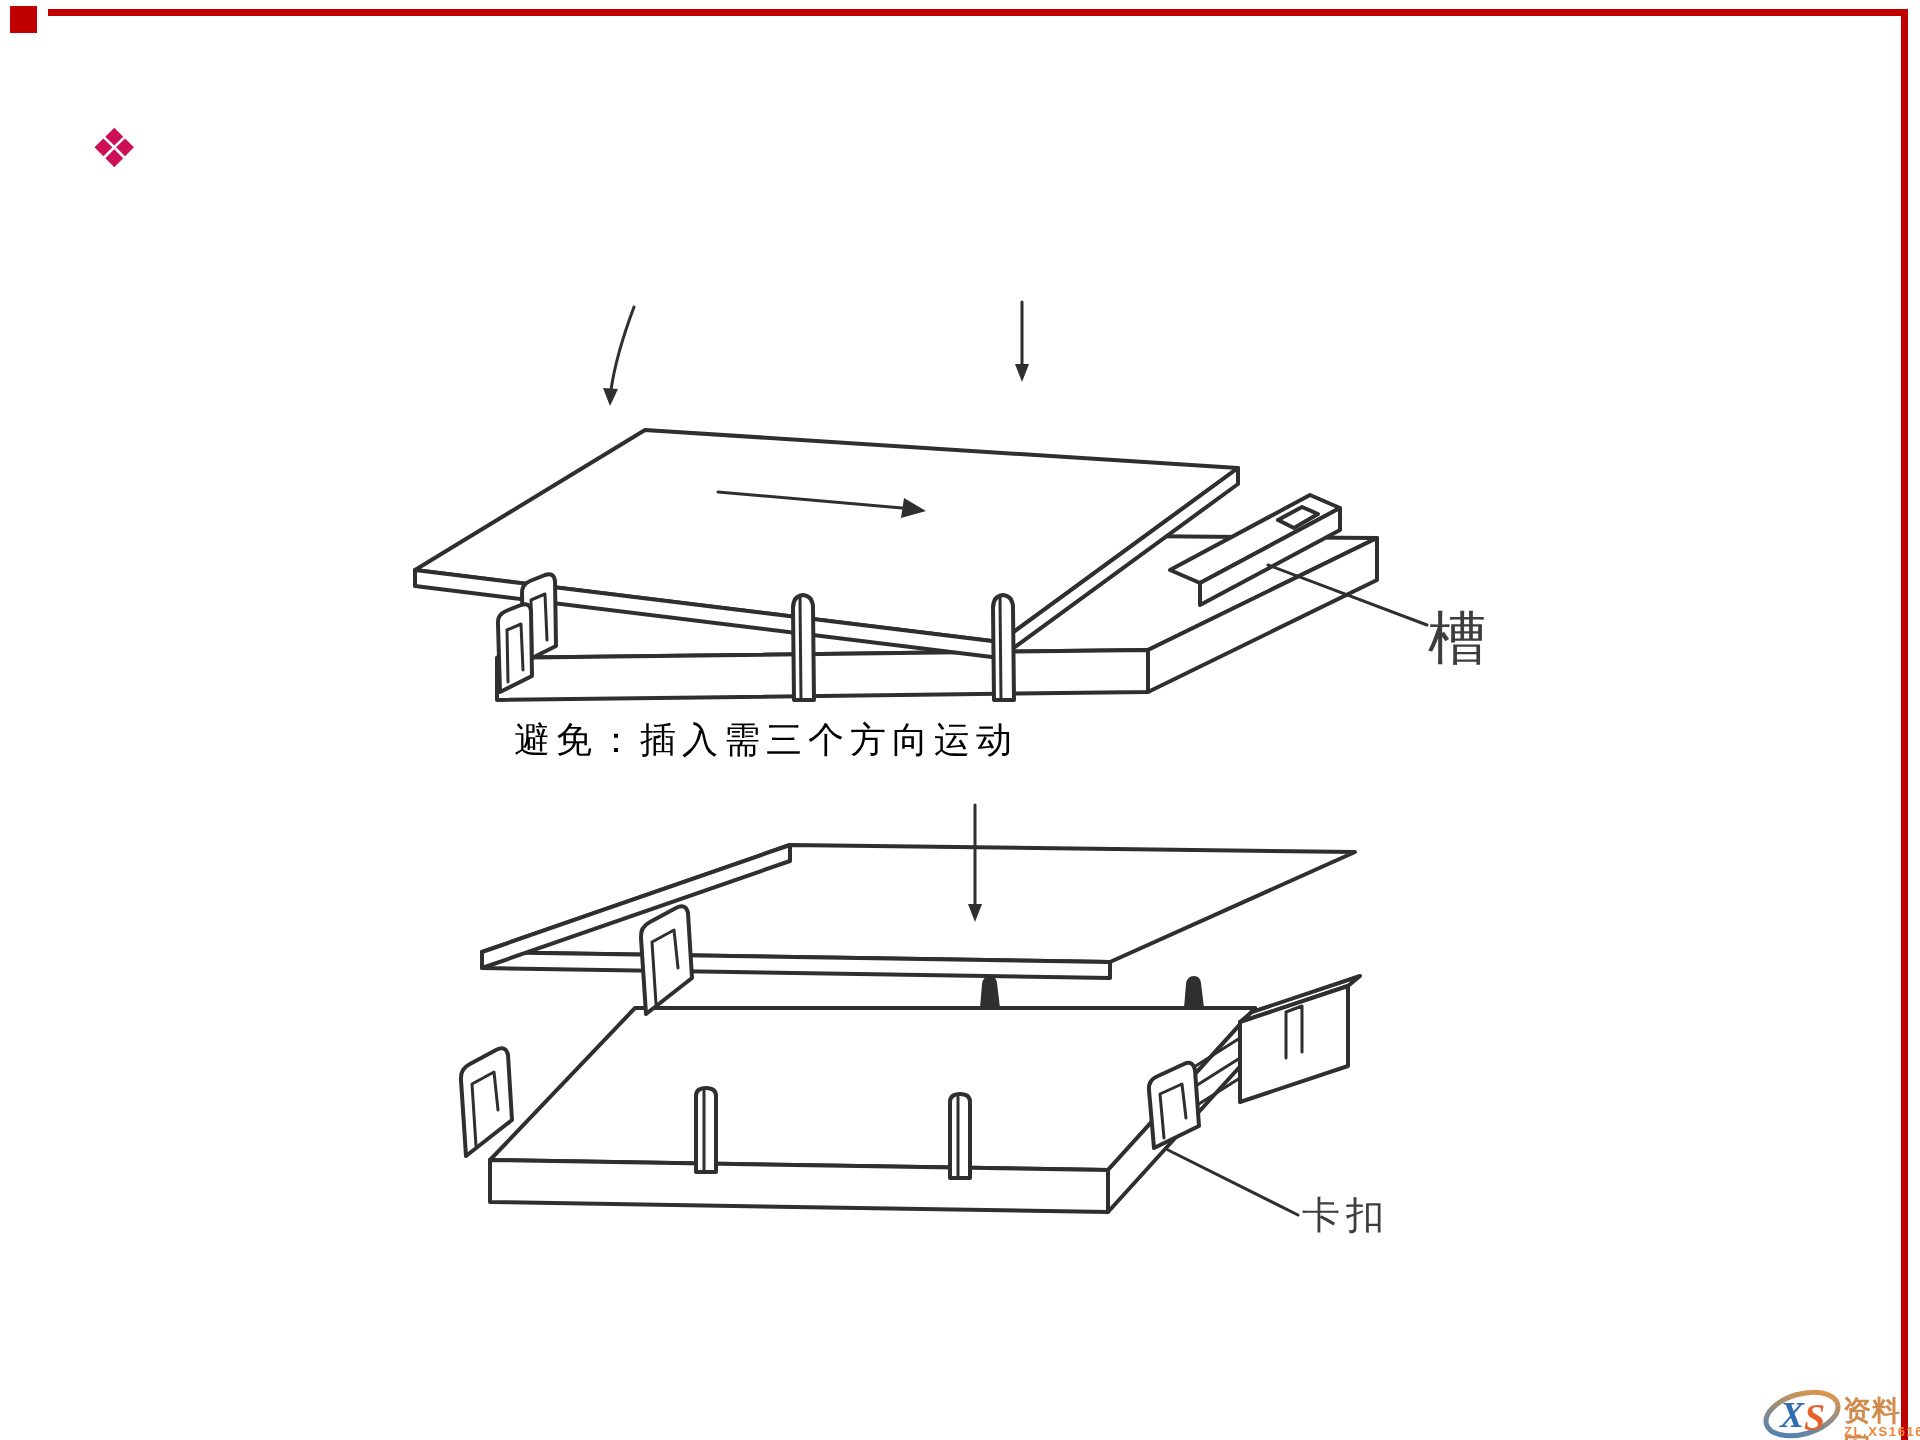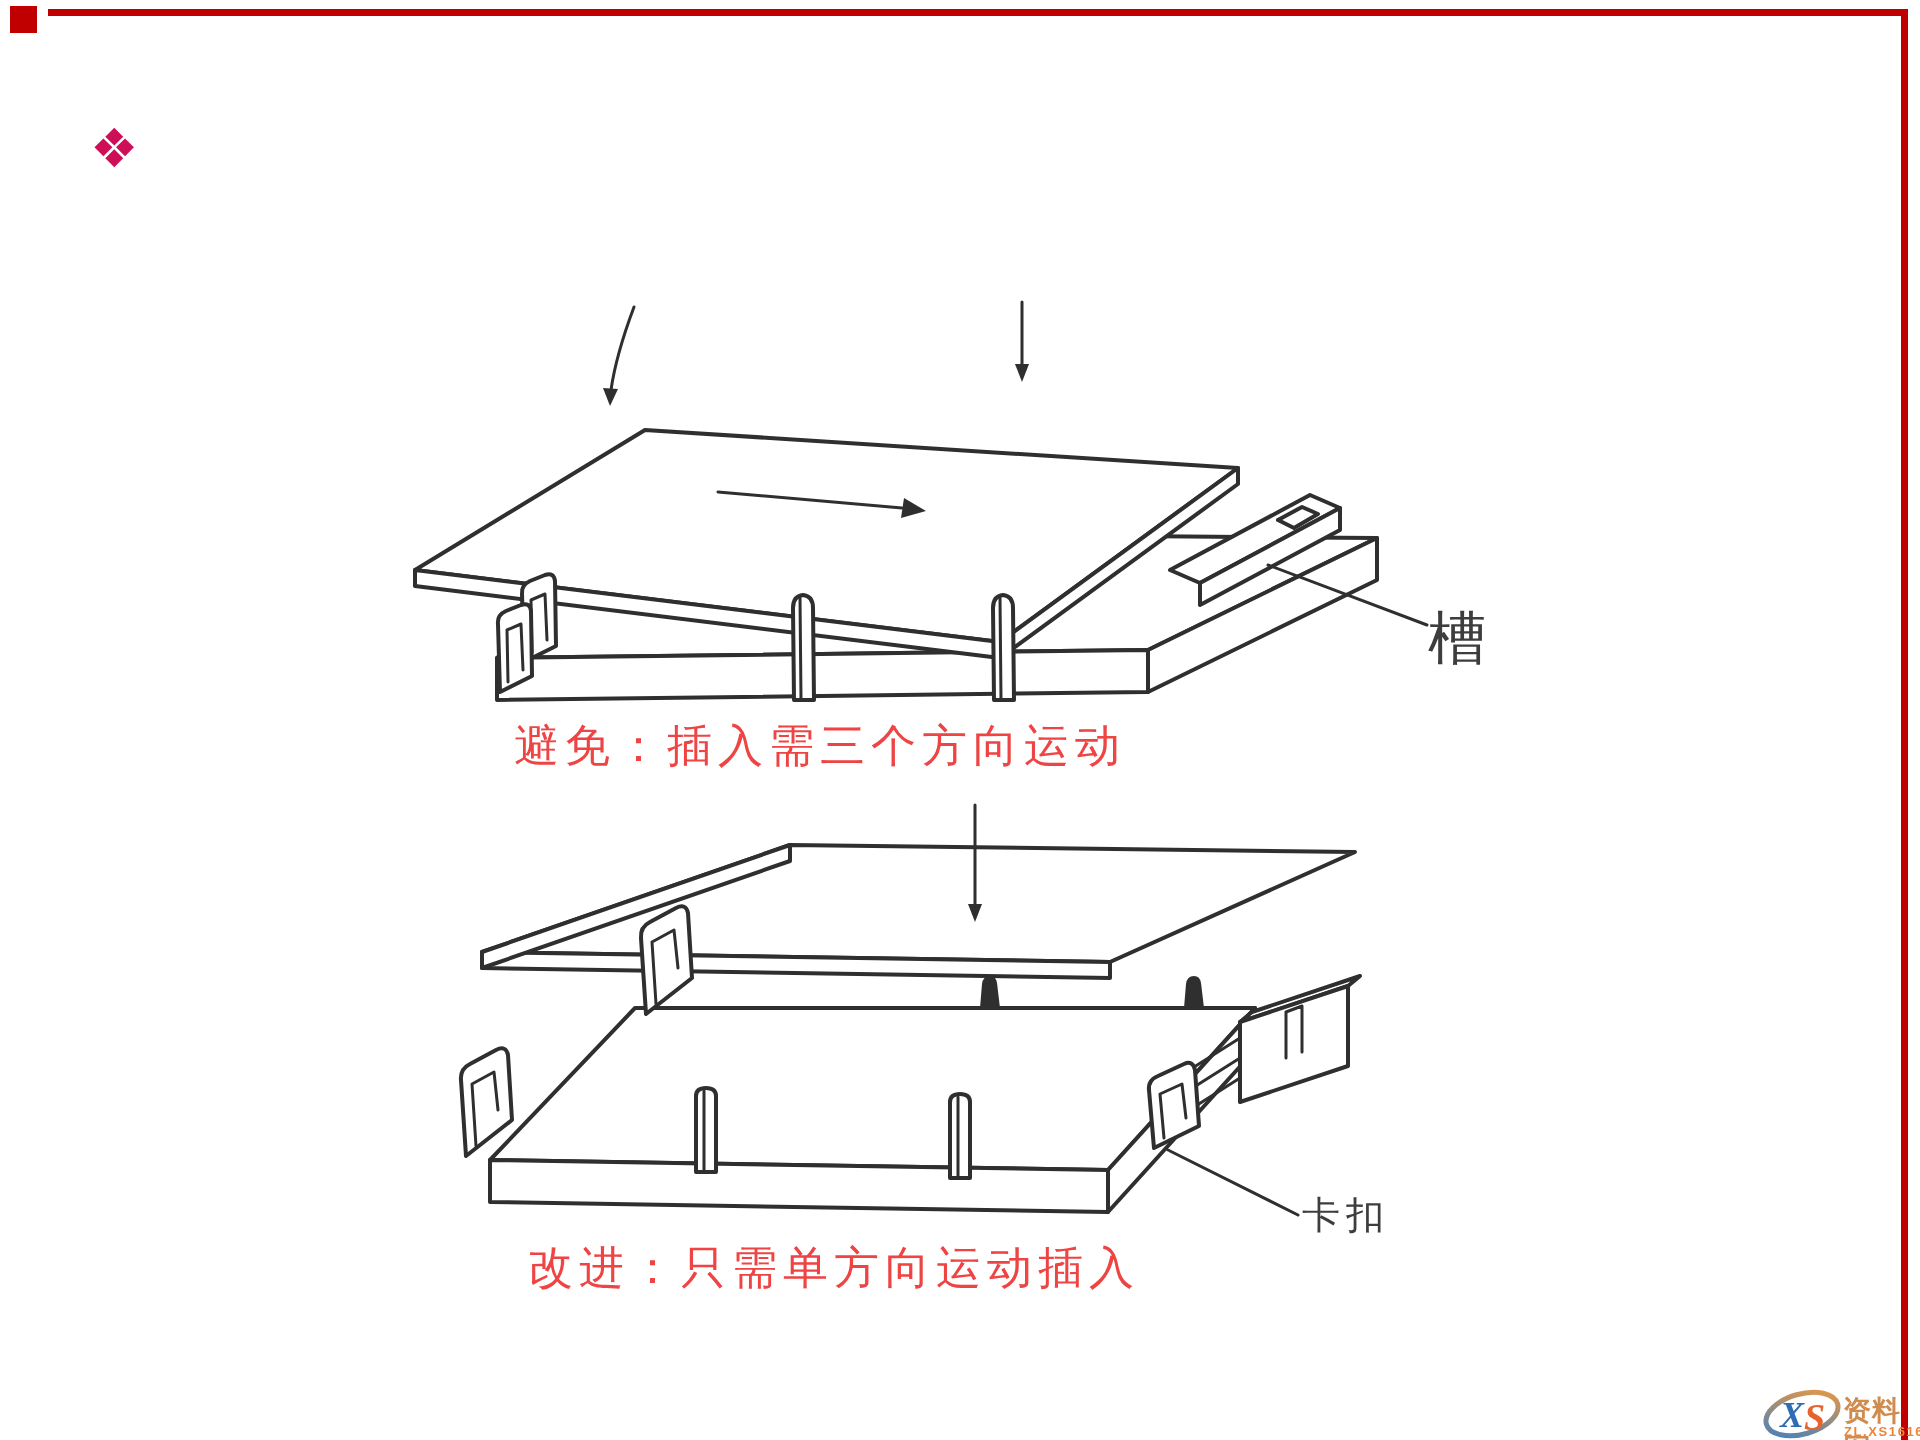--- a/index.html
+++ b/index.html
@@ -25,21 +25,21 @@
 
   
   .diagram-svg{position:absolute;}
   .drawing{stroke:#2f2f2f;stroke-width:4;fill:none;stroke-linejoin:round;stroke-linecap:round;}
   .face{fill:#ffffff;}
   .solid{fill:#2f2f2f;stroke:none;}
   .thin{stroke-width:3;}
 
   .fig-caption{
     position:absolute;font-family:"Liberation Serif","DejaVu Serif",serif;
-    font-size:45px;color:#ef4444;letter-spacing:6px;white-space:nowrap;
+    font-size:36px;color:#000000;letter-spacing:6px;white-space:nowrap;
   }
   .part-label{
     position:absolute;font-family:"Liberation Serif","DejaVu Serif",serif;
     color:#3d3d3d;white-space:nowrap;
   }
   .label-groove{left:1428px;top:600px;font-size:58px;}
   .label-snap{left:1302px;top:1190px;font-size:38px;letter-spacing:6px;}
 
   
   .watermark{position:absolute;left:1762px;top:1383px;width:158px;height:57px;}
@@ -160,21 +160,20 @@
       <path class="drawing face" d="M276,382 L276,306 Q276,298 286,298 Q296,298 296,306 L296,382 Z"></path>
       <path class="drawing thin" d="M284,380 L284,301"></path>
       <path class="drawing face" d="M530,388 L530,312 Q530,304 540,304 Q550,304 550,312 L550,388 Z"></path>
       <path class="drawing thin" d="M538,386 L538,307"></path>
     </g>
 
     <line class="drawing thin" x1="748" y1="360" x2="878" y2="425"></line>
   </svg>
 
   <div class="part-label label-snap">卡扣</div>
-  <div class="fig-caption" style="left:528px;top:1238px;">改进：只需单方向运动插入</div>
 
   <svg class="watermark" viewBox="0 0 158 57">
     <defs>
       <linearGradient id="ringGrad" x1="0" y1="1" x2="1" y2="0">
         <stop offset="0" stop-color="#3b7fc4"></stop>
         <stop offset="1" stop-color="#f29a3c"></stop>
       </linearGradient>
     </defs>
     <g>
       <ellipse cx="40" cy="31" rx="37" ry="20" fill="none" stroke="url(#ringGrad)" stroke-width="5" transform="rotate(-16 40 31)"></ellipse>

